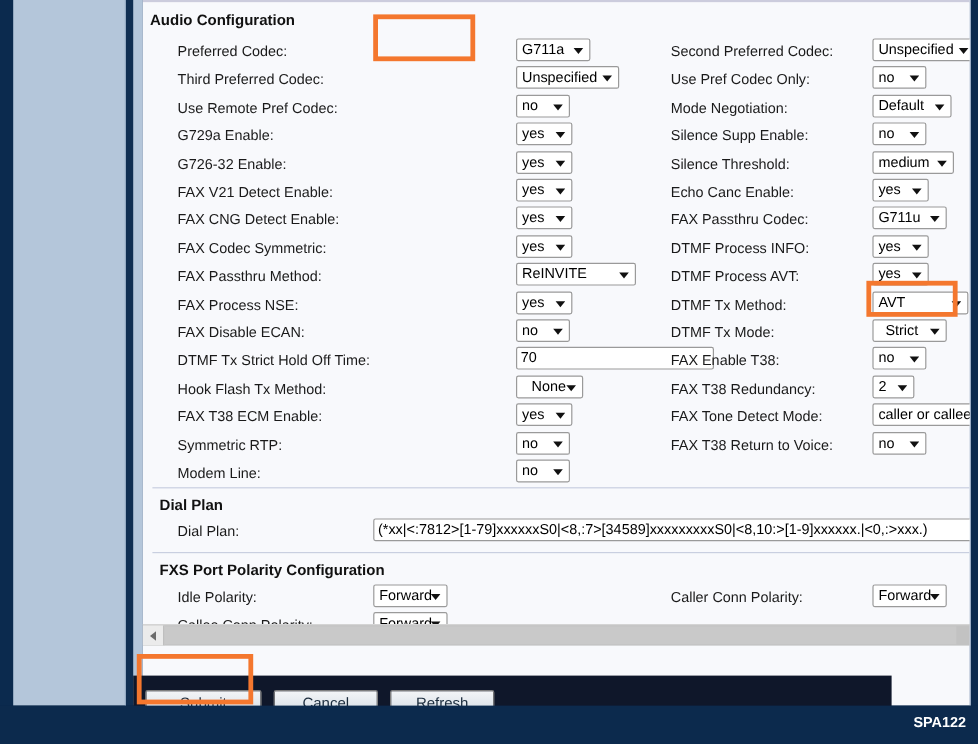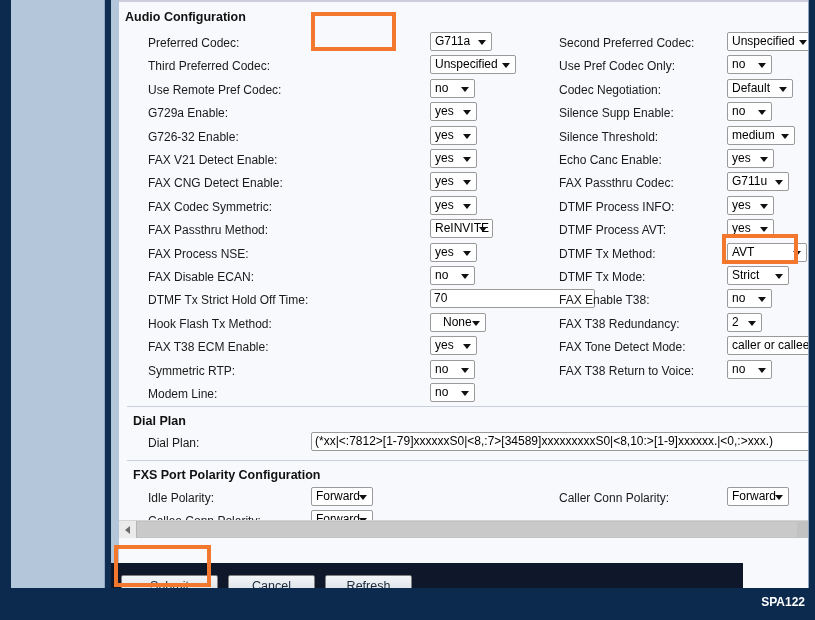--- a/index.html
+++ b/index.html
@@ -273,57 +273,57 @@
           <div class="sel" style="left: 311px; top: 100.2px; width: 47px;">yes</div>
           <div class="fld-label" style="left: 29px; top: 127.6px;">G726-32 Enable:</div>
           <div class="sel" style="left: 311px; top: 123.6px; width: 47px;">yes</div>
           <div class="fld-label" style="left: 29px; top: 151px;">FAX V21 Detect Enable:</div>
           <div class="sel" style="left: 311px; top: 147px; width: 47px;">yes</div>
           <div class="fld-label" style="left: 29px; top: 174.4px;">FAX CNG Detect Enable:</div>
           <div class="sel" style="left: 311px; top: 170.4px; width: 47px;">yes</div>
           <div class="fld-label" style="left: 29px; top: 197.8px;">FAX Codec Symmetric:</div>
           <div class="sel" style="left: 311px; top: 193.8px; width: 47px;">yes</div>
           <div class="fld-label" style="left: 29px; top: 221.2px;">FAX Passthru Method:</div>
-          <div class="sel" style="left: 311px; top: 217.2px; width: 63px;">ReINVITE</div>
+          <div class="sel" style="left: 311px; top: 217.2px; width: 100px;">ReINVITE</div>
           <div class="fld-label" style="left: 29px; top: 244.6px;">FAX Process NSE:</div>
           <div class="sel" style="left: 311px; top: 240.6px; width: 47px;">yes</div>
           <div class="fld-label" style="left: 29px; top: 268px;">FAX Disable ECAN:</div>
           <div class="sel" style="left: 311px; top: 264px; width: 45px;">no</div>
           <div class="fld-label" style="left: 29px; top: 291.4px;">DTMF Tx Strict Hold Off Time:</div>
           <div class="txt" style="left: 311px; top: 287.4px; width: 165px;">70</div>
           <div class="fld-label" style="left: 29px; top: 314.8px;">Hook Flash Tx Method:</div>
           <div class="sel" style="left: 311px; top: 310.8px; width: 56px; padding-left: 12px;">None</div>
           <div class="fld-label" style="left: 29px; top: 338.2px;">FAX T38 ECM Enable:</div>
           <div class="sel" style="left: 311px; top: 334.2px; width: 47px;">yes</div>
           <div class="fld-label" style="left: 29px; top: 361.6px;">Symmetric RTP:</div>
           <div class="sel" style="left: 311px; top: 357.6px; width: 45px;">no</div>
           <div class="fld-label" style="left: 29px; top: 385px;">Modem Line:</div>
           <div class="sel" style="left: 311px; top: 381px; width: 45px;">no</div>
           <div class="fld-label" style="left: 440px; top: 34px;">Second Preferred Codec:</div>
           <div class="sel" style="left: 608px; top: 30px; width: 86px;">Unspecified</div>
           <div class="fld-label" style="left: 440px; top: 57.4px;">Use Pref Codec Only:</div>
           <div class="sel" style="left: 608px; top: 53.4px; width: 45px;">no</div>
-          <div class="fld-label" style="left: 440px; top: 80.8px;">Codec Negotiation:</div>
+          <div class="fld-label" style="left: 440px; top: 80.8px;">Mode Negotiation:</div>
           <div class="sel" style="left: 608px; top: 76.8px; width: 66px;">Default</div>
           <div class="fld-label" style="left: 440px; top: 104.2px;">Silence Supp Enable:</div>
           <div class="sel" style="left: 608px; top: 100.2px; width: 45px;">no</div>
           <div class="fld-label" style="left: 440px; top: 127.6px;">Silence Threshold:</div>
           <div class="sel" style="left: 608px; top: 123.6px; width: 68px;">medium</div>
           <div class="fld-label" style="left: 440px; top: 151px;">Echo Canc Enable:</div>
           <div class="sel" style="left: 608px; top: 147px; width: 47px;">yes</div>
           <div class="fld-label" style="left: 440px; top: 174.4px;">FAX Passthru Codec:</div>
           <div class="sel" style="left: 608px; top: 170.4px; width: 62px;">G711u</div>
           <div class="fld-label" style="left: 440px; top: 197.8px;">DTMF Process INFO:</div>
           <div class="sel" style="left: 608px; top: 193.8px; width: 47px;">yes</div>
           <div class="fld-label" style="left: 440px; top: 221.2px;">DTMF Process AVT:</div>
           <div class="sel" style="left: 608px; top: 217.2px; width: 47px;">yes</div>
           <div class="fld-label" style="left: 440px; top: 244.6px;">DTMF Tx Method:</div>
           <div class="sel" style="left: 608px; top: 240.6px; width: 80px;">AVT</div>
           <div class="fld-label" style="left: 440px; top: 268px;">DTMF Tx Mode:</div>
-          <div class="sel" style="left: 608px; top: 264px; width: 62px;">Strict</div>
+          <div class="sel" style="left: 608px; top: 264px; width: 62px; text-align: center;">Strict</div>
           <div class="fld-label" style="left: 440px; top: 291.4px;">FAX Enable T38:</div>
           <div class="sel" style="left: 608px; top: 287.4px; width: 45px;">no</div>
           <div class="fld-label" style="left: 440px; top: 314.8px;">FAX T38 Redundancy:</div>
           <div class="sel" style="left: 608px; top: 310.8px; width: 35px;">2</div>
           <div class="fld-label" style="left: 440px; top: 338.2px;">FAX Tone Detect Mode:</div>
           <div class="sel" style="left: 608px; top: 334.2px; width: 95px;">caller or callee</div>
           <div class="fld-label" style="left: 440px; top: 361.6px;">FAX T38 Return to Voice:</div>
           <div class="sel" style="left: 608px; top: 357.6px; width: 45px;">no</div>
         </div>
 

